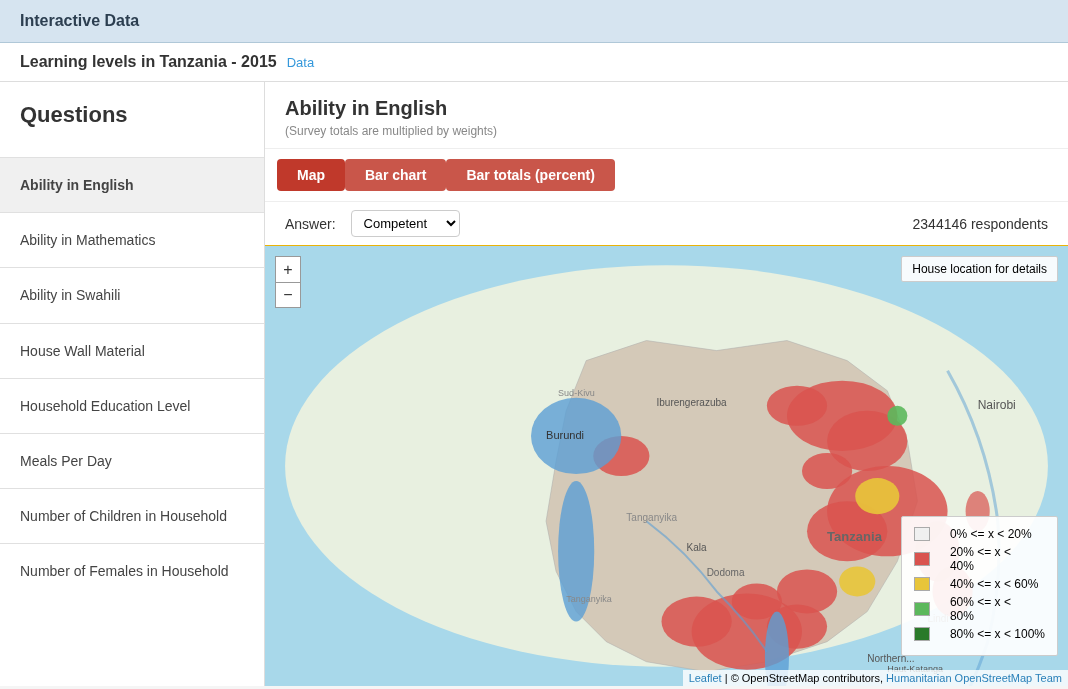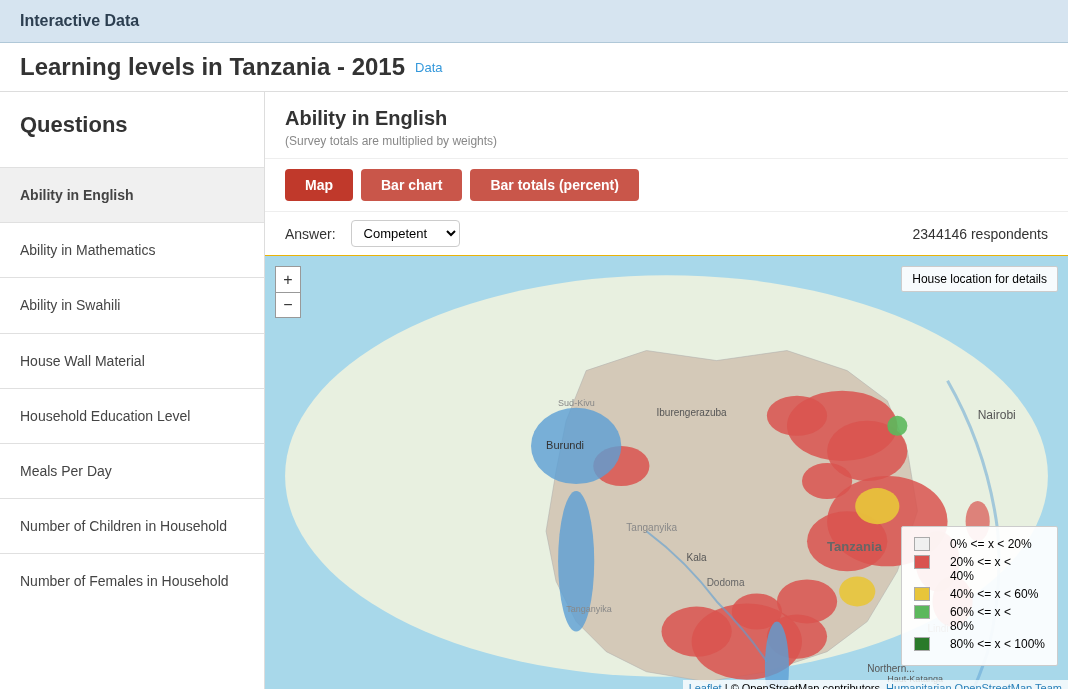--- a/index.html
+++ b/index.html
@@ -20,21 +20,21 @@
     
     #title-bar {
       background: #fff;
       padding: 10px 20px;
       border-bottom: 1px solid #ddd;
       display: flex;
       align-items: center;
       gap: 10px;
     }
     #title-bar h1 {
-      font-size: 24px;
+      font-size: 16px;
       font-weight: bold;
       color: #333;
     }
     #title-bar a {
       font-size: 13px;
       color: #3498db;
       text-decoration: none;
     }
 
     
@@ -90,22 +90,22 @@
       margin-bottom: 4px;
     }
     #content-header p {
       font-size: 12px;
       color: #888;
     }
 
     
     #tab-buttons {
       display: flex;
-      gap: 8px;
-      padding: 10px 20px;
+      gap: 0;
+      padding: 10px 12px;
       border-bottom: 1px solid #eee;
     }
     .tab-btn {
       padding: 8px 20px;
       border: none;
       border-radius: 4px;
       cursor: pointer;
       font-size: 14px;
       font-weight: bold;
     }
@@ -195,20 +195,21 @@
       right: 10px;
       background: rgba(255,255,255,0.92);
       padding: 10px 12px;
       border: 1px solid #ccc;
       border-radius: 2px;
       z-index: 10;
       font-size: 12px;
     }
     .legend-item {
       display: flex;
+      align-items: center;
       gap: 20px;
       margin-bottom: 4px;
     }
     .legend-color {
       width: 16px;
       height: 14px;
       border: 1px solid #aaa;
       flex-shrink: 0;
     }
 

